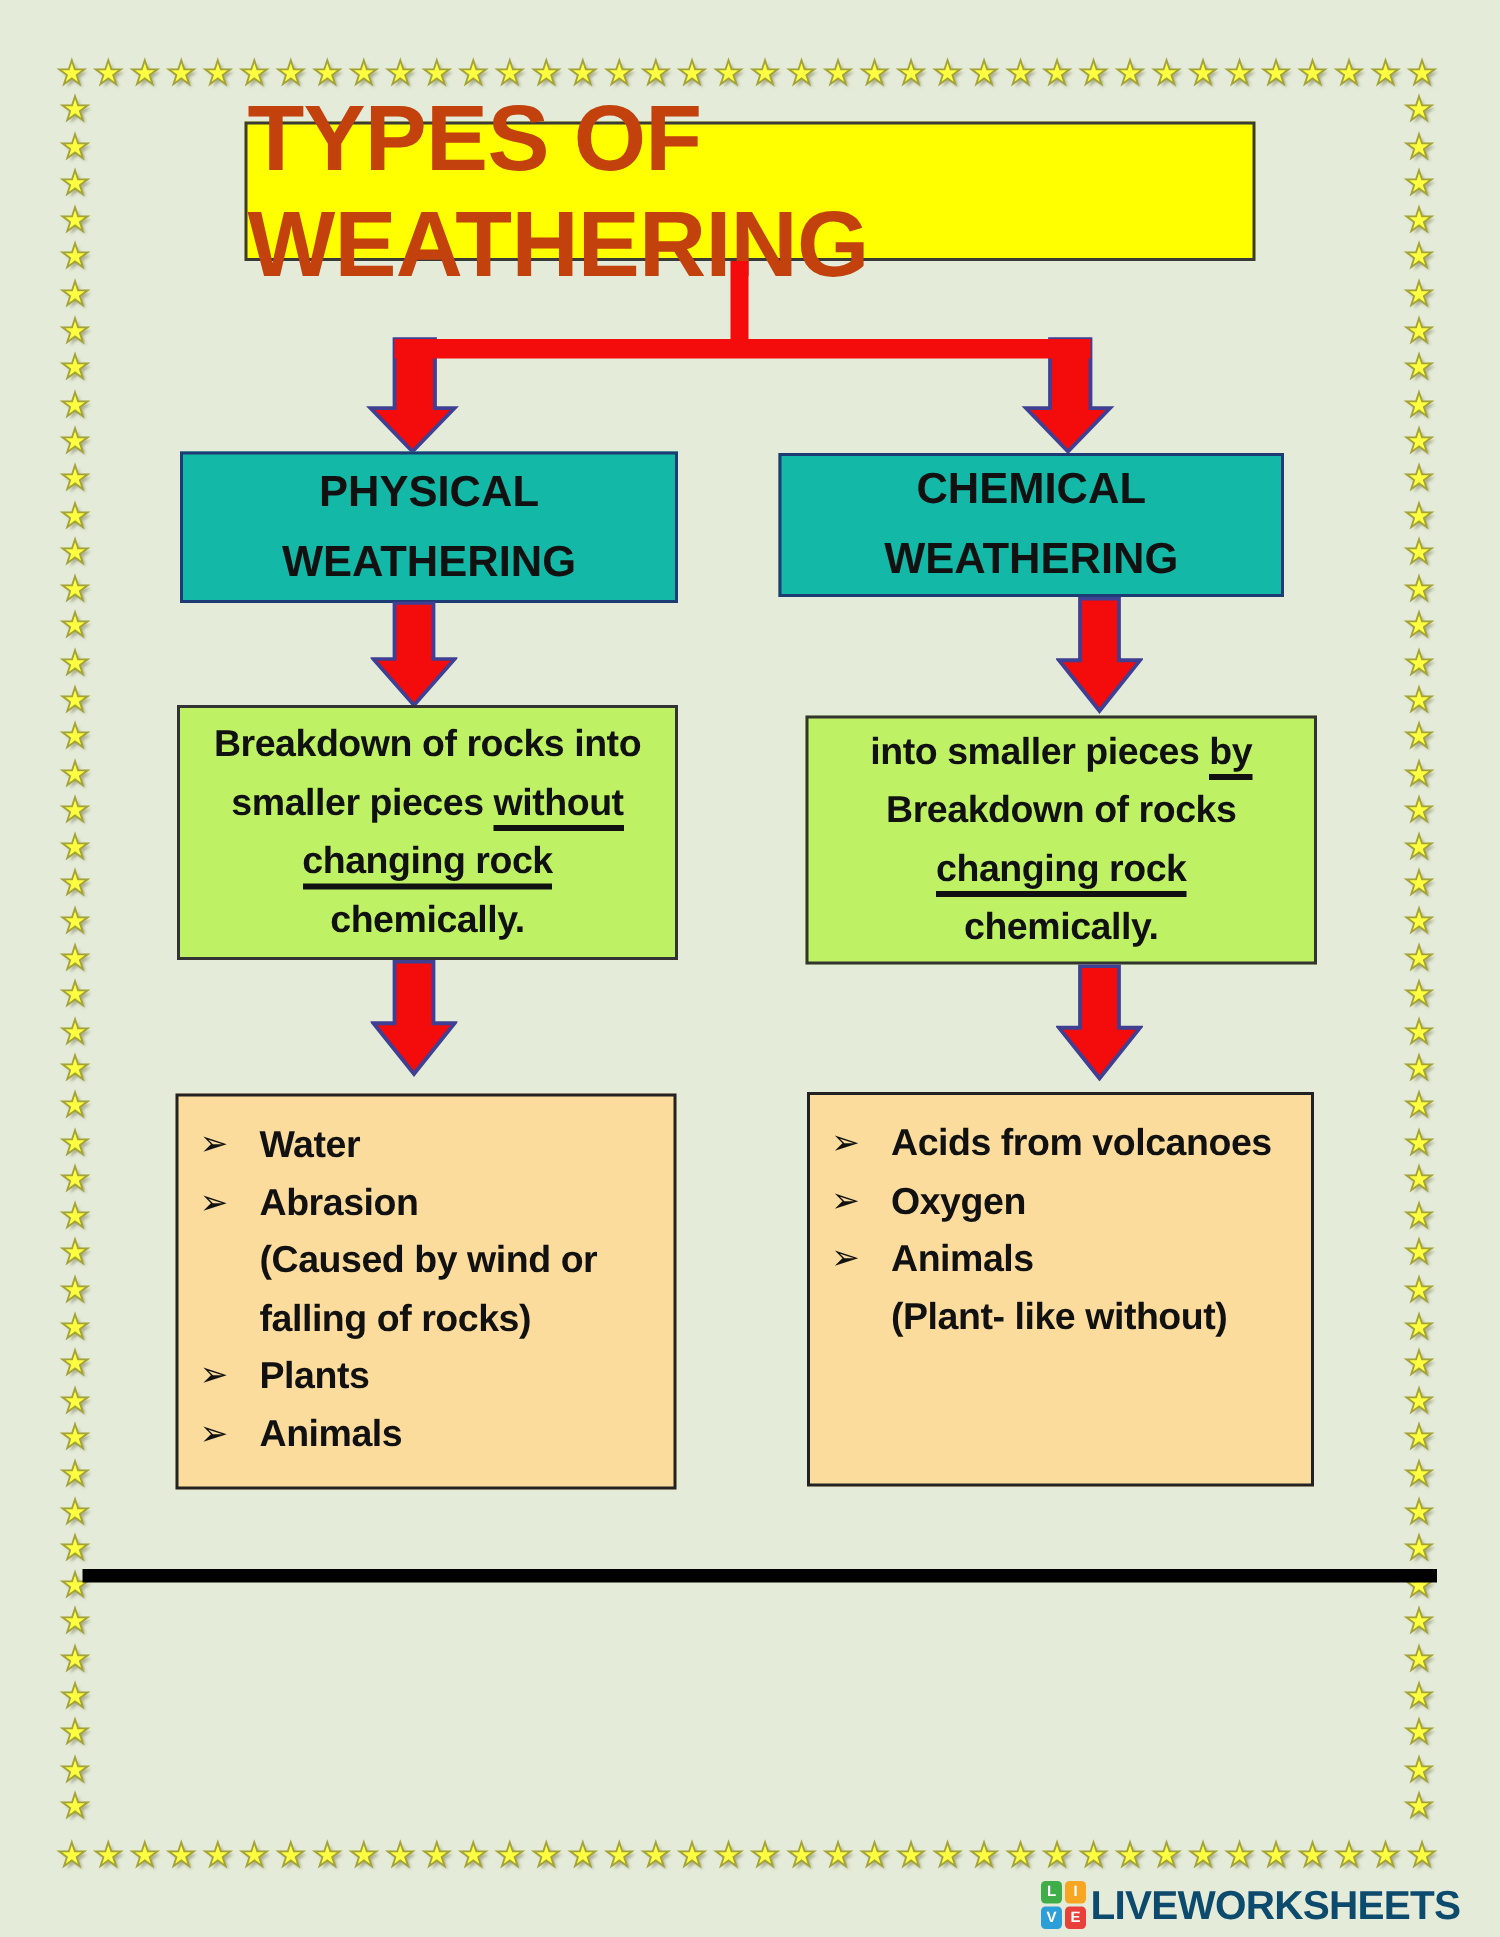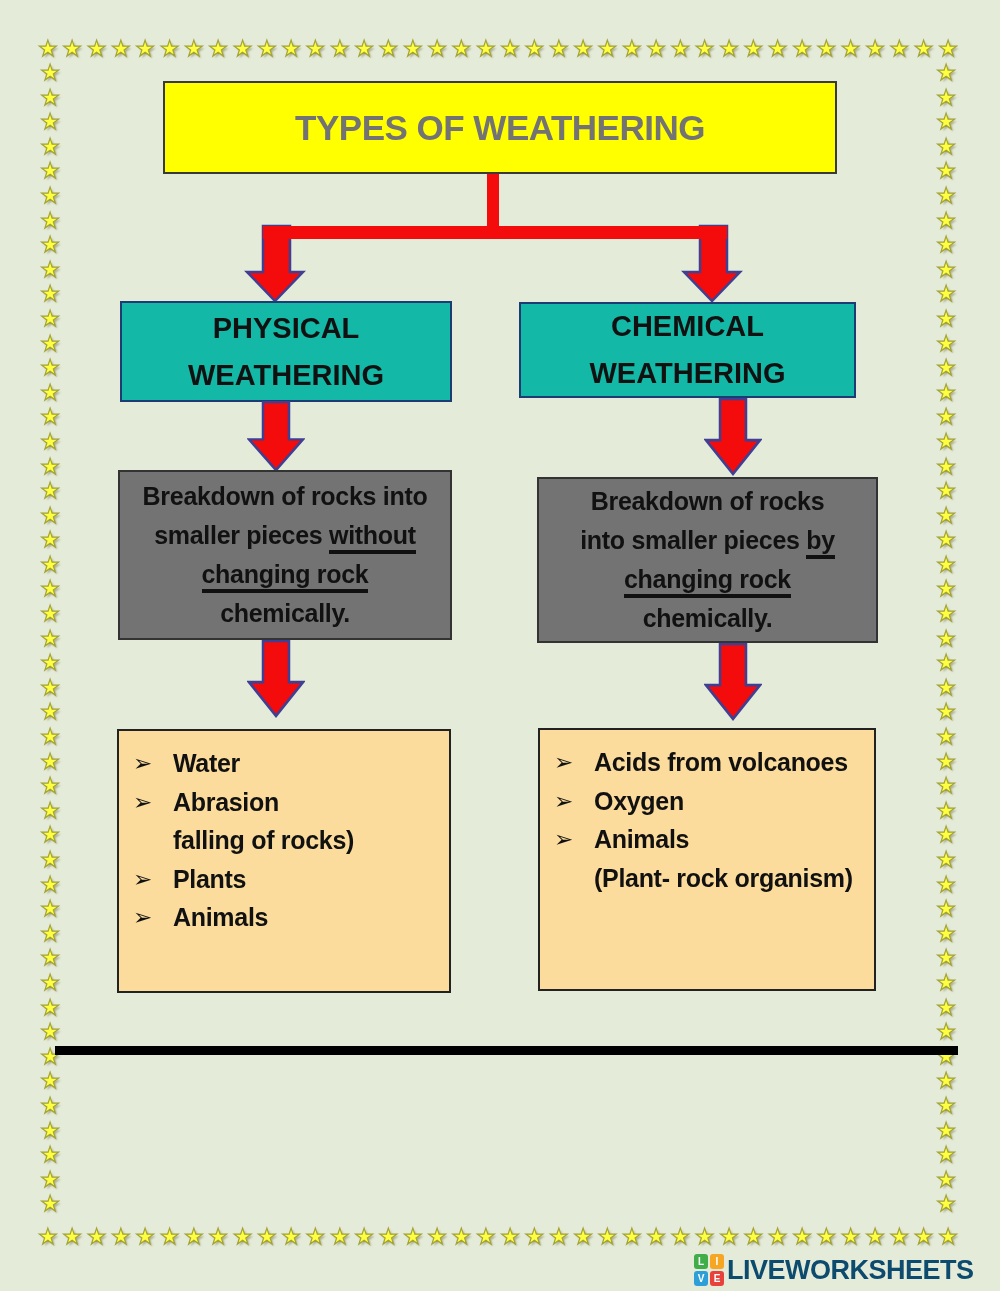--- a/index.html
+++ b/index.html
@@ -32,37 +32,37 @@
   #star-right  { left: 933px; top: 62px;   width: 26px;  height: 1154px; }
 
   
   .box { position: absolute; z-index: 2; color: #111; font-weight: bold; }
 
   .title-box {
     left: 163px; top: 81px; width: 674px; height: 93px;
     background: #ffff00;
     border: 2px solid #3a3a3a;
     display: flex; align-items: center; justify-content: center;
-    font-size: 35px; font-weight: 900; letter-spacing: -0.5px;
-    color: #737373;
+    font-size: 62px; font-weight: 900; letter-spacing: -0.5px;
+    color: #c2410c;
   }
 
   .head-box {
     background: #14b8a6;
     border: 2px solid #1f3b73;
     display: flex; flex-direction: column; align-items: center; justify-content: center;
     font-size: 29px; font-weight: 800;
     text-align: center;
   }
   .head-box .line { line-height: 47px; white-space: nowrap; }
   #head-physical { left: 120px; top: 301px; width: 332px; height: 101px; }
   #head-chemical { left: 519px; top: 302px; width: 337px; height: 96px; }
 
   .desc-box {
-    background: #737373;
+    background: #bef264;
     border: 2px solid #333;
     display: flex; flex-direction: column; align-items: center; justify-content: center;
     font-size: 25px; font-weight: bold; letter-spacing: -0.3px;
     text-align: center;
   }
   .desc-box .line { line-height: 39px; white-space: nowrap; }
   .desc-box .u { border-bottom: 4px solid #111; padding-bottom: 1px; }
   #desc-physical { left: 118px; top: 470px; width: 334px; height: 170px; }
   #desc-chemical { left: 537px; top: 477px; width: 341px; height: 166px; }
 
@@ -333,22 +333,22 @@
     <path d="M16,1 H42 V40 H56 L29,72 L2,40 H16 Z" fill="#f40b0b" stroke="#3f3f94" stroke-width="2.5"></path>
   </svg>
 
   <div id="desc-physical" class="box desc-box">
       <div class="line"><span>Breakdown of rocks into</span></div>
       <div class="line"><span>smaller pieces </span><span class="u">without</span></div>
       <div class="line"><span class="u">changing rock</span></div>
       <div class="line"><span>chemically.</span></div>
     </div>
   <div id="desc-chemical" class="box desc-box">
+      <div class="line"><span>into smaller pieces </span><span class="u">by</span></div>
       <div class="line"><span>Breakdown of rocks</span></div>
-      <div class="line"><span>into smaller pieces </span><span class="u">by</span></div>
       <div class="line"><span class="u">changing rock</span></div>
       <div class="line"><span>chemically.</span></div>
     </div>
 
   <svg id="arrow-physical-2" class="svg-abs" width="58" height="78" viewBox="0 0 58 74" preserveAspectRatio="none">
     <path d="M16,1 H42 V40 H56 L29,72 L2,40 H16 Z" fill="#f40b0b" stroke="#3f3f94" stroke-width="2.5"></path>
   </svg>
   <svg id="arrow-chemical-2" class="svg-abs" width="58" height="78" viewBox="0 0 58 74" preserveAspectRatio="none">
     <path d="M16,1 H42 V40 H56 L29,72 L2,40 H16 Z" fill="#f40b0b" stroke="#3f3f94" stroke-width="2.5"></path>
   </svg>
@@ -357,20 +357,24 @@
       <div class="list-row">
         <span class="list-bullet">➢</span>
         <span class="list-text">Water</span>
       </div>
       <div class="list-row">
         <span class="list-bullet">➢</span>
         <span class="list-text">Abrasion</span>
       </div>
       <div class="list-row">
         <span class="list-bullet"></span>
+        <span class="list-text">(Caused by wind or</span>
+      </div>
+      <div class="list-row">
+        <span class="list-bullet"></span>
         <span class="list-text">falling of rocks)</span>
       </div>
       <div class="list-row">
         <span class="list-bullet">➢</span>
         <span class="list-text">Plants</span>
       </div>
       <div class="list-row">
         <span class="list-bullet">➢</span>
         <span class="list-text">Animals</span>
       </div>
@@ -383,21 +387,21 @@
       <div class="list-row">
         <span class="list-bullet">➢</span>
         <span class="list-text">Oxygen</span>
       </div>
       <div class="list-row">
         <span class="list-bullet">➢</span>
         <span class="list-text">Animals</span>
       </div>
       <div class="list-row">
         <span class="list-bullet"></span>
-        <span class="list-text">(Plant- rock organism)</span>
+        <span class="list-text">(Plant- like without)</span>
       </div>
     </div>
 
   <div class="divider"></div>
 
   <div class="logo">
     <div class="logo-grid">
         <span class="logo-sq" style="background: rgb(63, 174, 73);">L</span>
         <span class="logo-sq" style="background: rgb(246, 166, 35);">I</span>
         <span class="logo-sq" style="background: rgb(45, 159, 216);">V</span>

